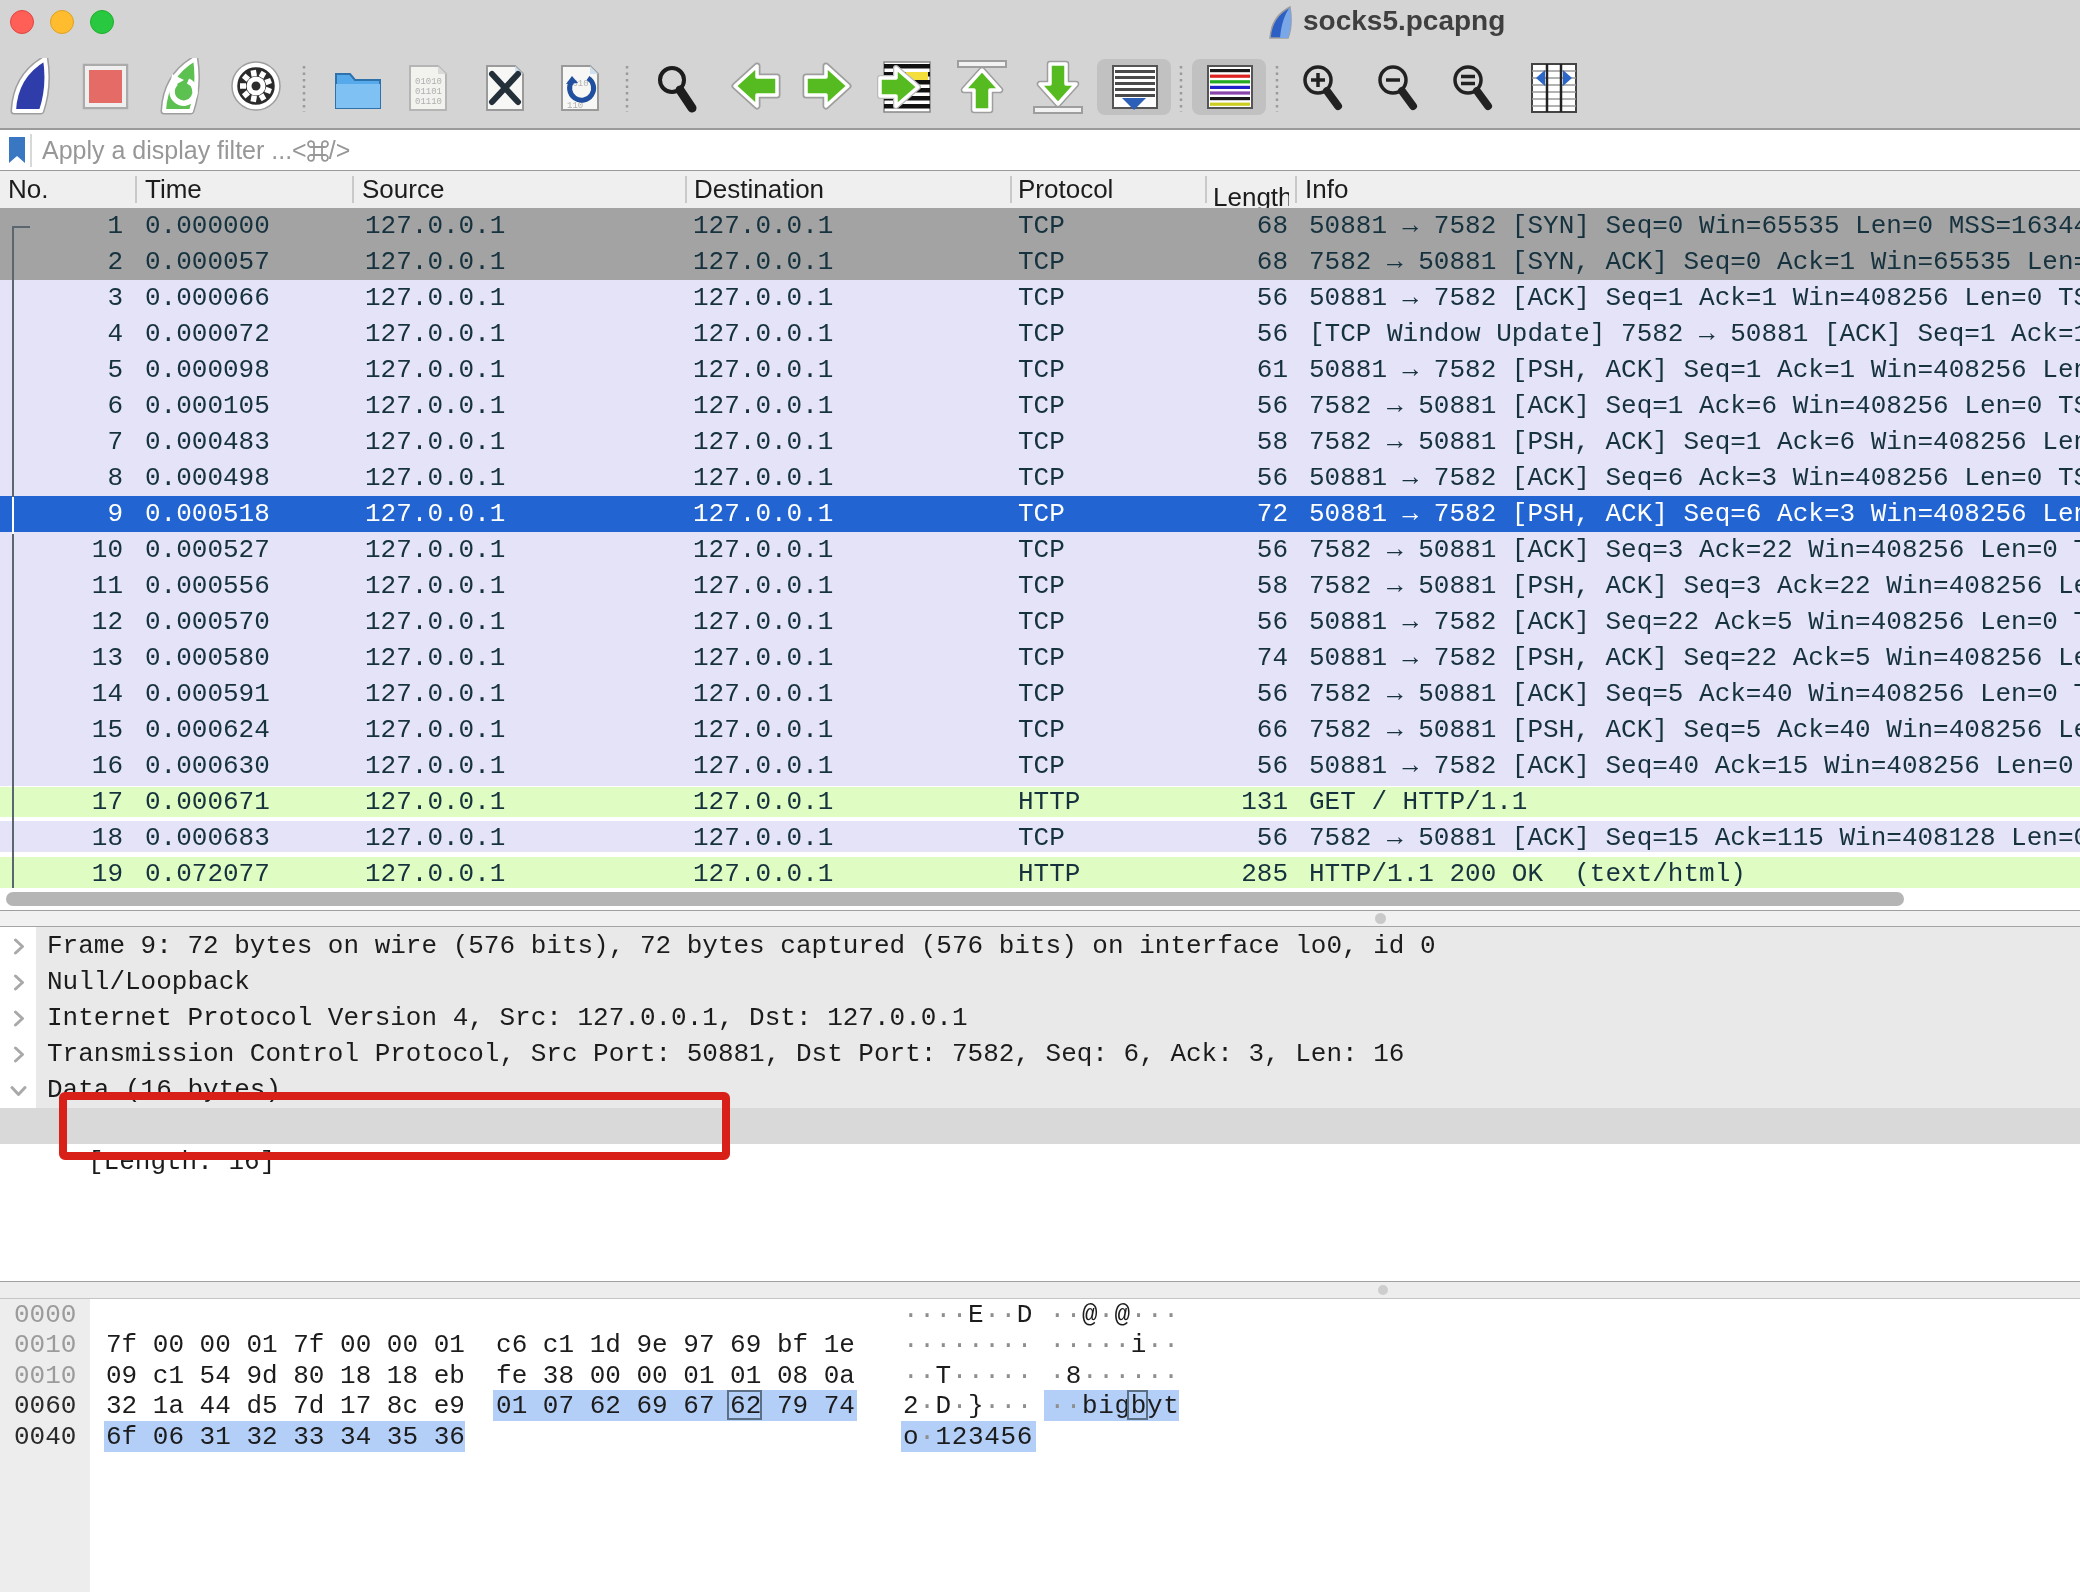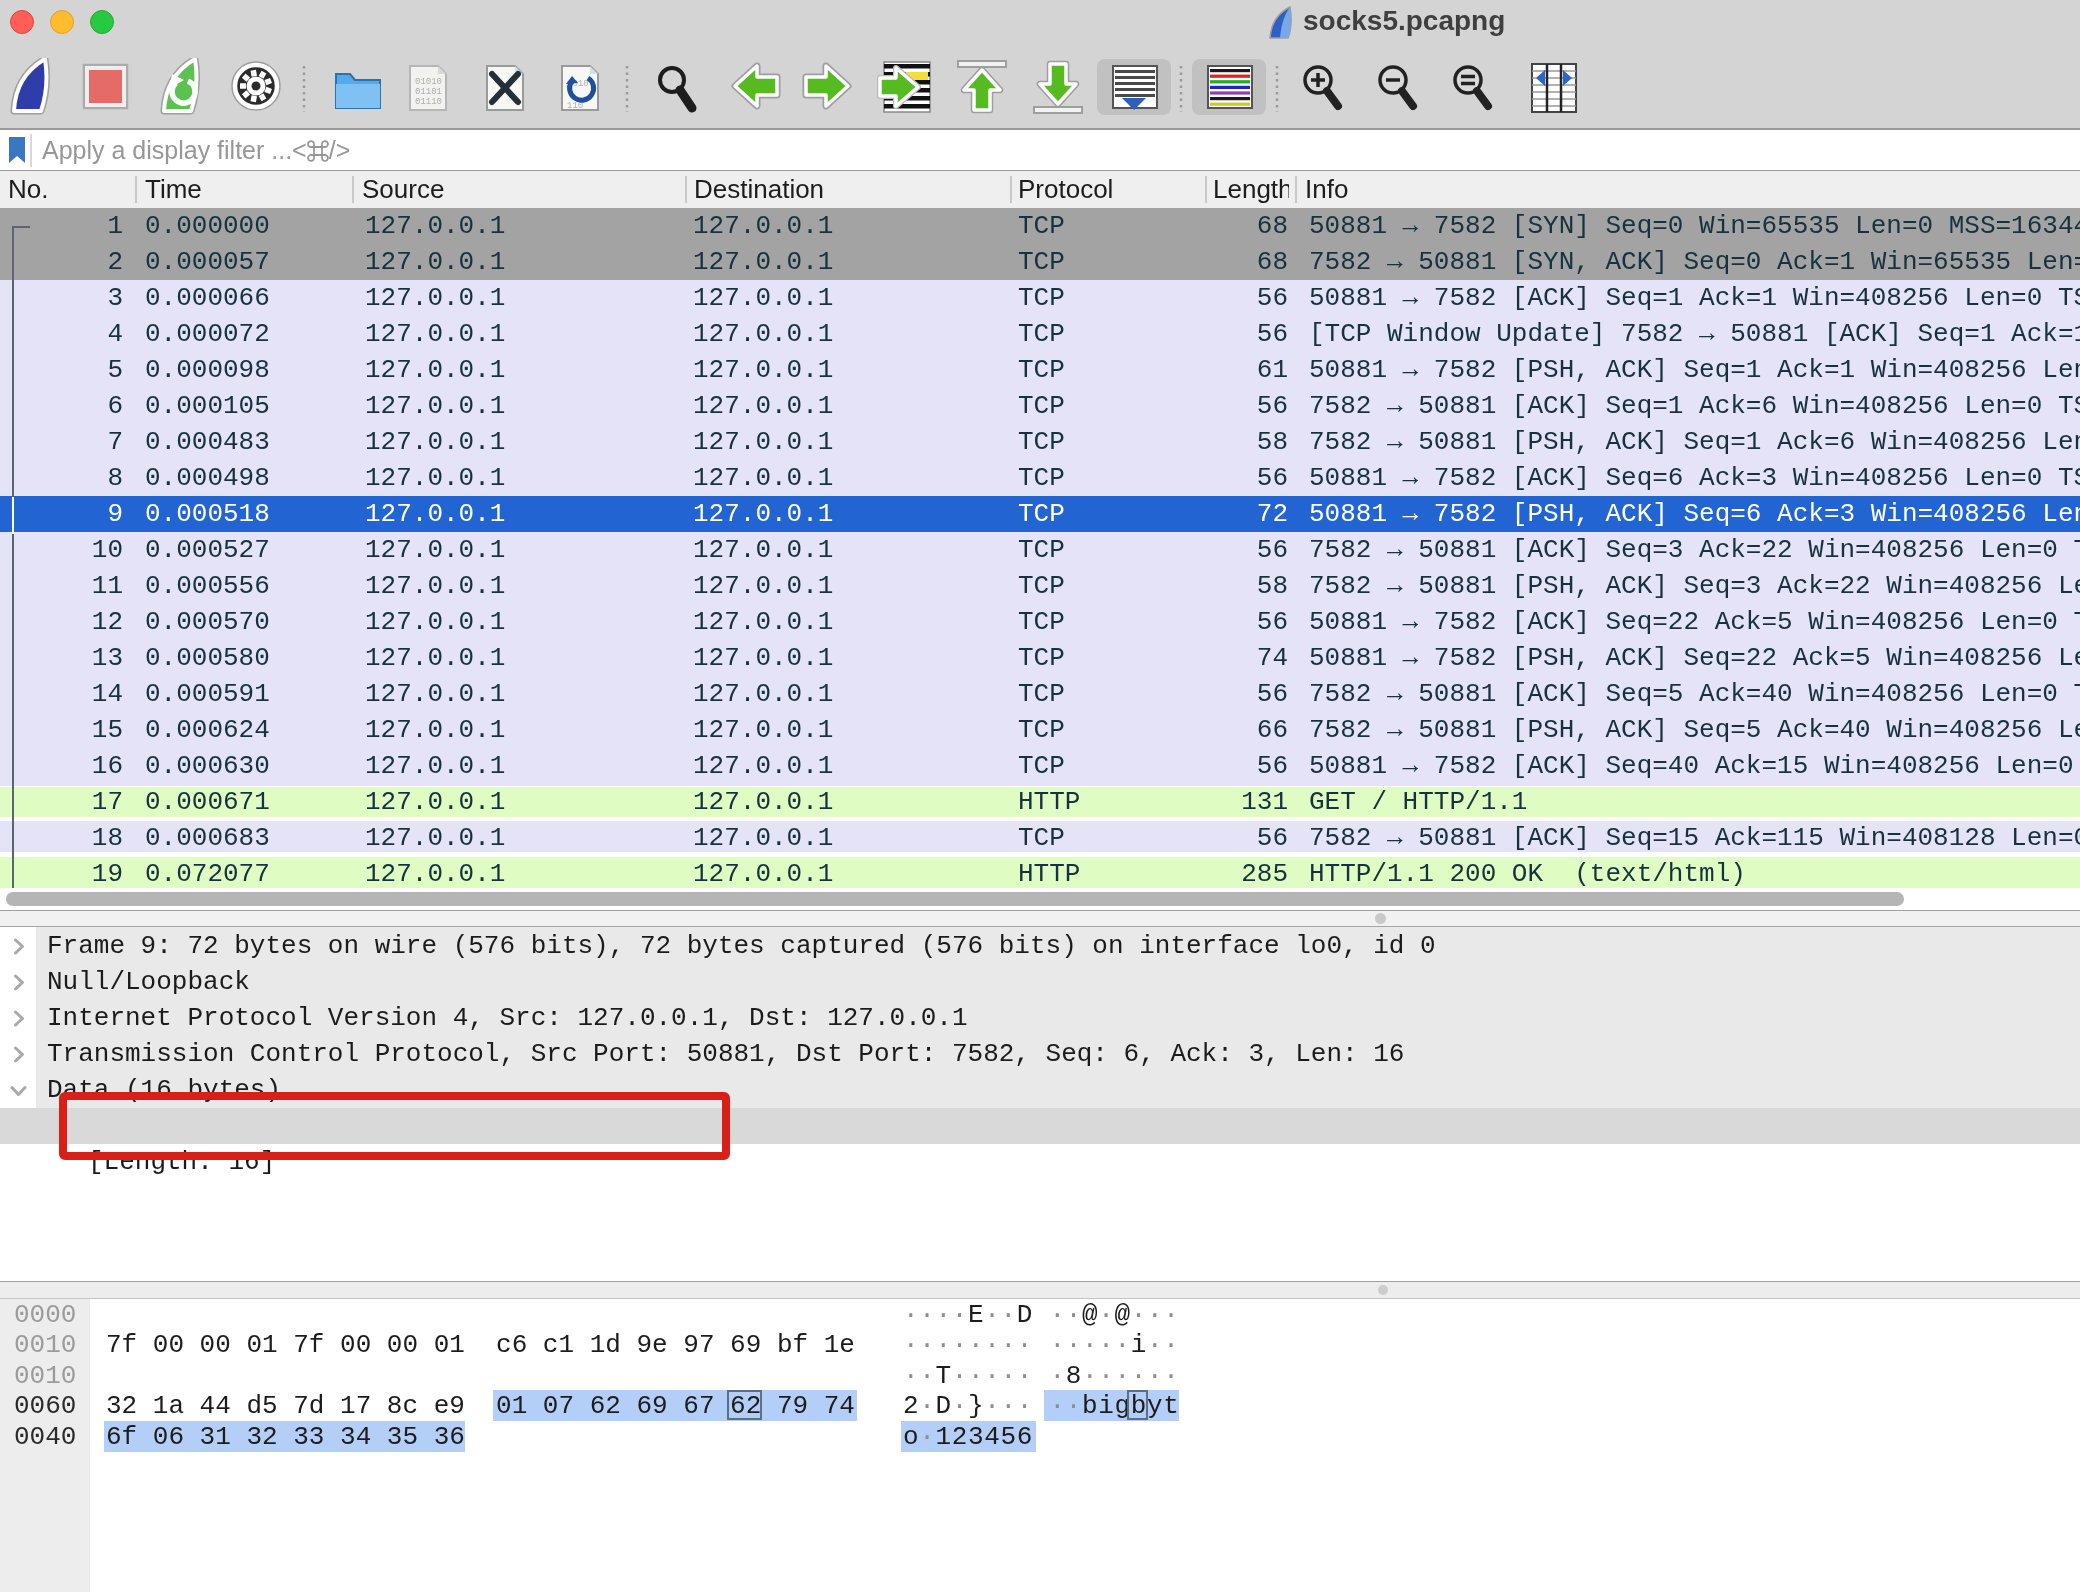--- a/index.html
+++ b/index.html
@@ -163,21 +163,21 @@
 <div class="abs" style="left:30px;top:134px;width:2px;height:33px;background:#d8d8d8;"></div>
 <div class="abs" style="left:42px;top:130px;height:40px;line-height:40px;font-size:25px;color:#979797;text-align:right;">Apply a display filter ...&lt;<svg width="22" height="22" viewBox="0 0 22 22" style="vertical-align:-3px;">
       <path d="M7,7 h8 v8 h-8 Z M7,7 H4.5 A3,3 0 1 1 7,4.5 Z M15,7 V4.5 A3,3 0 1 1 17.5,7 Z M15,15 h2.5 A3,3 0 1 1 15,17.5 Z M7,15 v2.5 A3,3 0 1 1 4.5,15 Z" fill="none" stroke="#979797" stroke-width="1.8"></path>
     </svg>/&gt;</div>
 <div class="abs" style="left:0;top:171px;width:2080px;height:37px;background:#efefef;"></div>
 <div class="hdr" style="left:8px;top:172px;width:300px;overflow:hidden;">No.</div>
 <div class="hdr" style="left:145px;top:172px;width:300px;overflow:hidden;">Time</div>
 <div class="hdr" style="left:362px;top:172px;width:300px;overflow:hidden;">Source</div>
 <div class="hdr" style="left:694px;top:172px;width:300px;overflow:hidden;">Destination</div>
 <div class="hdr" style="left:1018px;top:172px;width:300px;overflow:hidden;">Protocol</div>
-<div class="hdr" style="left:1213px;top:172px;width:76px;overflow:hidden;">Length</div>
+<div class="hdr" style="left:1213px;top:180px;width:76px;overflow:hidden;">Length</div>
 <div class="hdr" style="left:1305px;top:172px;width:300px;overflow:hidden;">Info</div>
 <div class="sep" style="left:135px;top:176px;"></div>
 <div class="sep" style="left:352px;top:176px;"></div>
 <div class="sep" style="left:685px;top:176px;"></div>
 <div class="sep" style="left:1010px;top:176px;"></div>
 <div class="sep" style="left:1205px;top:176px;"></div>
 <div class="sep" style="left:1295px;top:176px;"></div>
 <div class="abs" style="left:0;top:208px;width:2080px;height:680px;overflow:hidden;">
 <div class="abs" style="left:0;top:288px;width:2080px;height:38px;background:#2264d1;"></div>
 <div class="abs" style="left:0;top:326px;width:2080px;height:3px;background:#ffffff;"></div>
@@ -251,20 +251,21 @@
 <div class="abs" style="left:493px;top:91px;width:364px;height:31px;background:#b3cef7;"></div>
 <div class="abs" style="left:1044px;top:91px;width:135px;height:31px;background:#b3cef7;"></div>
 <div class="abs" style="left:104px;top:122px;width:361px;height:31px;background:#b3cef7;"></div>
 <div class="abs" style="left:901px;top:122px;width:135px;height:31px;background:#b3cef7;"></div>
 <div class="hx" style="left:14px;top:1.0px;color:#9b9b9b;">0000</div>
 <div class="hx" style="left:903px;top:1.0px;letter-spacing:0.65px;"><span style="color:#8e8e8e;">·</span><span style="color:#8e8e8e;">·</span><span style="color:#8e8e8e;">·</span><span style="color:#8e8e8e;">·</span>E<span style="color:#8e8e8e;">·</span><span style="color:#8e8e8e;">·</span>D <span style="color:#8e8e8e;">·</span><span style="color:#8e8e8e;">·</span>@<span style="color:#8e8e8e;">·</span>@<span style="color:#8e8e8e;">·</span><span style="color:#8e8e8e;">·</span><span style="color:#8e8e8e;">·</span></div>
 <div class="hx" style="left:14px;top:31.4px;color:#9b9b9b;">0010</div>
 <div class="hx" style="left:106px;top:31.4px;">7f 00 00 01 7f 00 00 01  c6 c1 1d 9e 97 69 bf 1e</div>
 <div class="hx" style="left:903px;top:31.4px;letter-spacing:0.65px;"><span style="color:#8e8e8e;">·</span><span style="color:#8e8e8e;">·</span><span style="color:#8e8e8e;">·</span><span style="color:#8e8e8e;">·</span><span style="color:#8e8e8e;">·</span><span style="color:#8e8e8e;">·</span><span style="color:#8e8e8e;">·</span><span style="color:#8e8e8e;">·</span> <span style="color:#8e8e8e;">·</span><span style="color:#8e8e8e;">·</span><span style="color:#8e8e8e;">·</span><span style="color:#8e8e8e;">·</span><span style="color:#8e8e8e;">·</span>i<span style="color:#8e8e8e;">·</span><span style="color:#8e8e8e;">·</span></div>
 <div class="hx" style="left:14px;top:61.8px;color:#9b9b9b;">0010</div>
+<div class="hx" style="left:106px;top:61.8px;">09 c1 54 9d 80 18 18 eb  fe 38 00 00 01 01 08 0a</div>
 <div class="hx" style="left:903px;top:61.8px;letter-spacing:0.65px;"><span style="color:#8e8e8e;">·</span><span style="color:#8e8e8e;">·</span>T<span style="color:#8e8e8e;">·</span><span style="color:#8e8e8e;">·</span><span style="color:#8e8e8e;">·</span><span style="color:#8e8e8e;">·</span><span style="color:#8e8e8e;">·</span> <span style="color:#8e8e8e;">·</span>8<span style="color:#8e8e8e;">·</span><span style="color:#8e8e8e;">·</span><span style="color:#8e8e8e;">·</span><span style="color:#8e8e8e;">·</span><span style="color:#8e8e8e;">·</span><span style="color:#8e8e8e;">·</span></div>
 <div class="hx" style="left:14px;top:92.19999999999999px;color:#2a2a2a;">0060</div>
 <div class="hx" style="left:106px;top:92.19999999999999px;">32 1a 44 d5 7d 17 8c e9  01 07 62 69 67 62 79 74</div>
 <div class="hx" style="left:903px;top:92.19999999999999px;letter-spacing:0.65px;">2<span style="color:#8e8e8e;">·</span>D<span style="color:#8e8e8e;">·</span>}<span style="color:#8e8e8e;">·</span><span style="color:#8e8e8e;">·</span><span style="color:#8e8e8e;">·</span> <span style="color:#8e8e8e;">·</span><span style="color:#8e8e8e;">·</span>bigbyt</div>
 <div class="hx" style="left:14px;top:122.6px;color:#2a2a2a;">0040</div>
 <div class="hx" style="left:106px;top:122.6px;">6f 06 31 32 33 34 35 36  </div>
 <div class="hx" style="left:903px;top:122.6px;letter-spacing:0.65px;">o<span style="color:#8e8e8e;">·</span>123456 </div>
 <div class="abs" style="left:727px;top:91px;width:35px;height:30px;border:2px solid #5b6f85;box-sizing:border-box;"></div>
 <div class="abs" style="left:1127px;top:91px;width:21px;height:30px;border:2px solid #5b6f85;box-sizing:border-box;"></div>
 </div>

